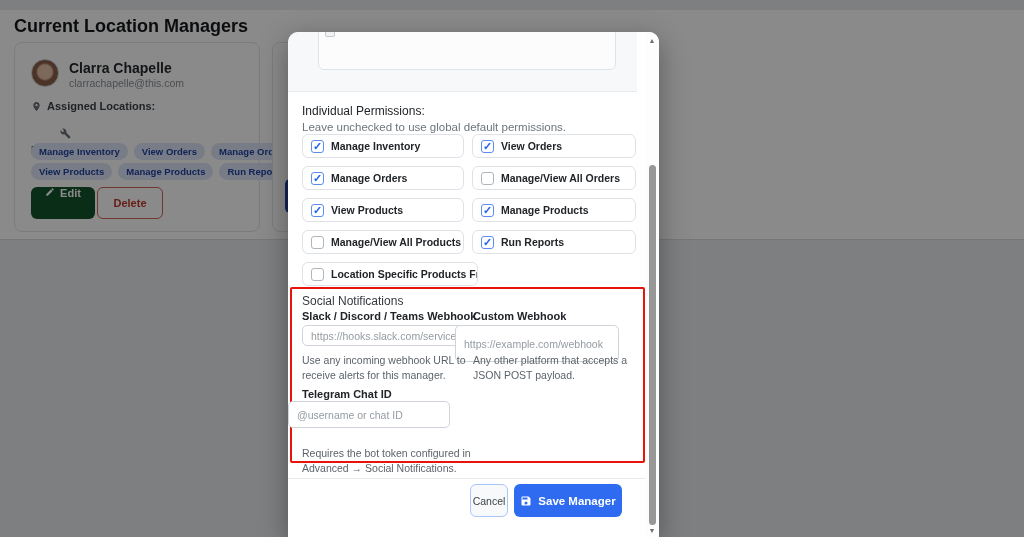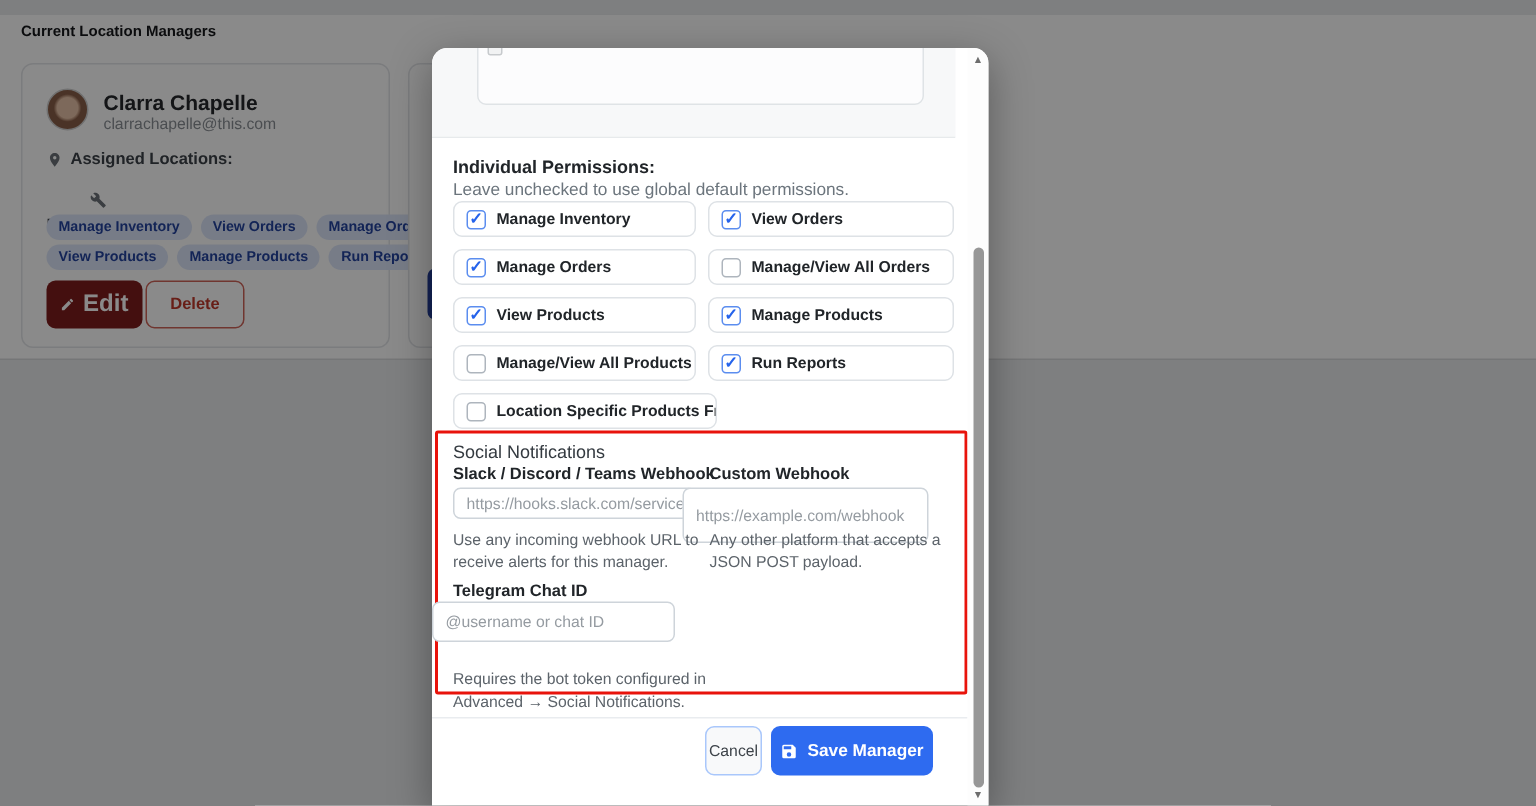--- a/index.html
+++ b/index.html
@@ -3,60 +3,60 @@
 <meta charset="utf-8">
 <style>
   * { margin:0; padding:0; box-sizing:border-box; }
   html,body { width:1024px; height:537px; overflow:hidden;
     font-family:"Liberation Sans", sans-serif; background:#e9eaec; }
 
   
   .page { position:absolute; inset:0; z-index:0; }
   .white-section { position:absolute; left:0; top:10px; width:1024px; height:230px;
     background:#ffffff; border-bottom:1px solid #d9dadd; }
-  .page-heading { position:absolute; left:14px; top:16px; font-size:10px; font-weight:bold; color:#15171a; }
+  .page-heading { position:absolute; left:14px; top:16px; font-size:18px; font-weight:bold; color:#15171a; }
   .mgr-card { position:absolute; top:42px; width:246px; height:190px; background:#fff;
     border:1px solid #e4e6e9; border-radius:8px; }
   .card-1 { left:14px; } .card-2 { left:272px; }
   .avatar { position:absolute; left:16px; top:16px; width:28px; height:28px; border-radius:50%;
     background:radial-gradient(circle at 50% 46%, #e8c3a8 0 36%, #8a5f49 48% 72%, #6e4a38 100%);
     border:1px solid #cfcfcf; }
   .mgr-name { position:absolute; left:54px; top:17px; font-size:14px; font-weight:bold; color:#25282c; }
   .mgr-email { position:absolute; left:54px; top:34px; font-size:10.5px; color:#8a8f95; }
   .card-row { position:absolute; left:16px; display:flex; align-items:center; gap:5px;
     font-size:11px; font-weight:bold; color:#3c4248; }
   .row-loc { top:57px; } .row-perm { top:85px;flex-direction:column; }
   .card-row svg { width:11px; height:11px; fill:#6c7278; flex:0 0 auto; }
   .badge-row { position:absolute; left:16px; display:flex; gap:6px; }
   .badges-1 { top:100px; } .badges-2 { top:120px; }
   .badge { background:#dde6fa; color:#23439f; font-size:9.5px; font-weight:bold;
     padding:3px 8px; border-radius:9px; white-space:nowrap; }
-  .edit-btn { position:absolute; left:16px; top:144px; width:64px; height:32px; background:#7f1d1d;
-    color:#fff; border:none; border-radius:6px; font-size:16px; font-weight:bold;
-    display:flex; align-items:center; justify-content:center; gap:5px; cursor:pointer; }
+  .edit-btn { position:absolute; left:16px; top:144px; width:64px; height:32px; background:#14532d;
+    color:#fff; border:none; border-radius:6px; font-size:11px; font-weight:bold;
+    display:flex; align-items:flex-start; justify-content:center; gap:5px; cursor:pointer; }
   .edit-btn svg { width:10px; height:10px; fill:#fff; }
   .del-btn { position:absolute; left:82px; top:144px; width:66px; height:32px; background:#fff;
     color:#c0392b; border:1px solid #cf6459; border-radius:6px; font-size:11px; font-weight:bold; cursor:pointer; }
   .card-2 .ghost-edit { position:absolute; left:12px; top:136px; width:30px; height:34px;
     background:#23409e; border-radius:5px; }
 
   
   .backdrop { position:absolute; inset:0; background:rgba(0,0,0,0.46); z-index:10; }
 
   
   .modal { position:absolute; left:288px; top:32px; width:371px; height:505px; background:#fff;
     border-radius:10px 10px 0 0; box-shadow:0 8px 28px rgba(0,0,0,0.35); z-index:20; overflow:hidden; }
   .modal-gray-top { position:absolute; left:0; top:0; width:349px; height:60px; background:#f7f8f9;
     border-bottom:1px solid #e7eaec; border-radius:10px 0 0 0; }
   .cut-textarea { position:absolute; left:30px; top:-14px; width:298px; height:52px; background:#fcfcfd;
     border:1px solid #dfe3e6; border-radius:6px; }
   .cut-square { position:absolute; left:6px; top:8px; width:10px; height:10px; background:#f1f2f3;
     border:1px solid #c7cacd; border-radius:2px; }
 
-  .sec-label { position:absolute; font-size:12px; font-weight:bold; color:#212529; }
+  .sec-label { position:absolute; font-size:12px; font-weight:normal; color:#212529; }
   .hint { position:absolute; font-size:11.5px; color:#6c757d; }
 
   .perm-box { position:absolute; height:24px; background:#fff; border:1px solid #dee2e6; border-radius:6px;
     display:flex; align-items:center; gap:7px; padding:0 8px; white-space:nowrap; overflow:hidden; cursor:pointer; }
   .perm-label { font-size:10.5px; font-weight:bold; color:#212529; }
   .cb { width:13px; height:13px; border:1px solid #aeb5bd; border-radius:3px; background:#fff;
     display:flex; align-items:center; justify-content:center; flex:0 0 auto; }
   .cb .tick { display:none; font-size:11px; line-height:1; color:#2563eb; font-weight:bold; }
   .cb.checked { border-color:#5b8def; }
   .cb.checked .tick { display:block; }

